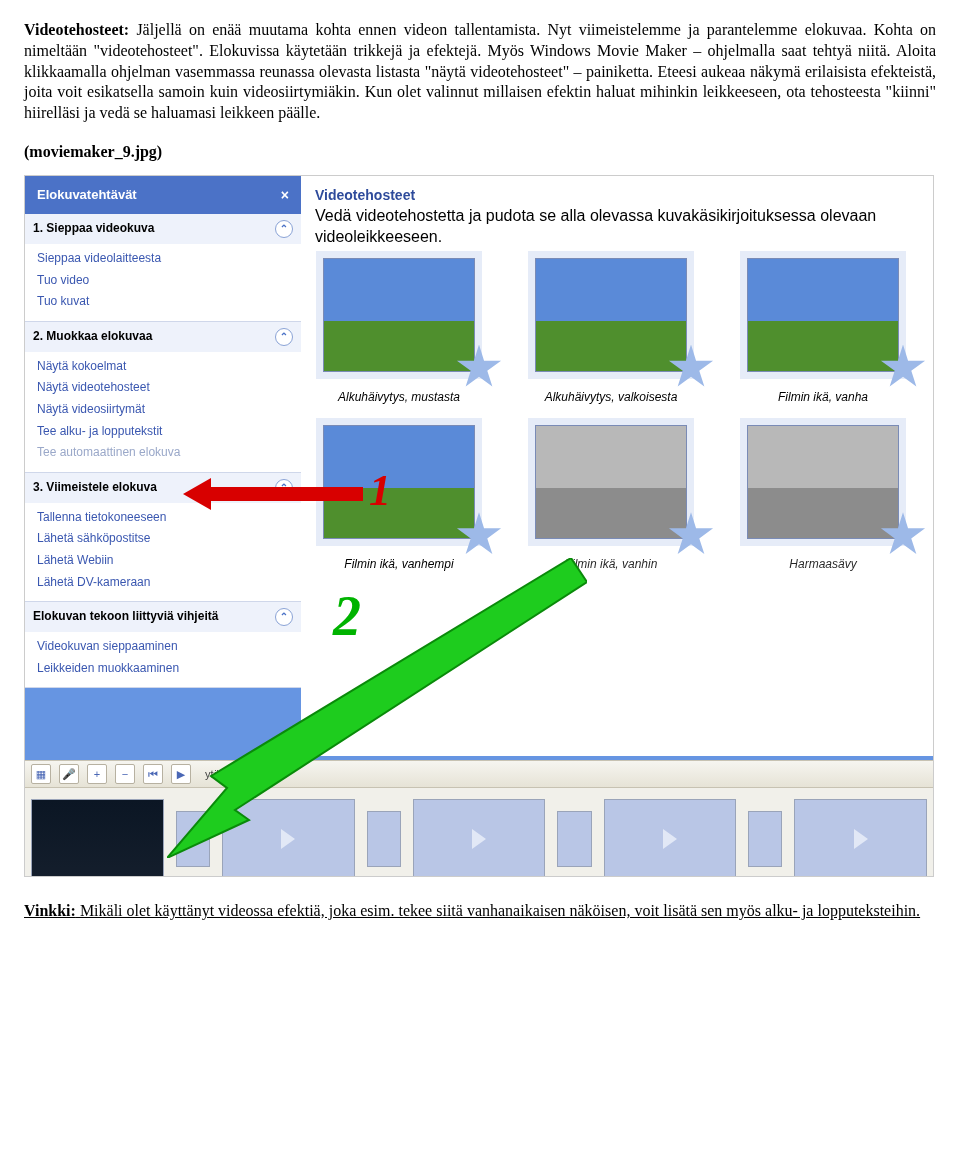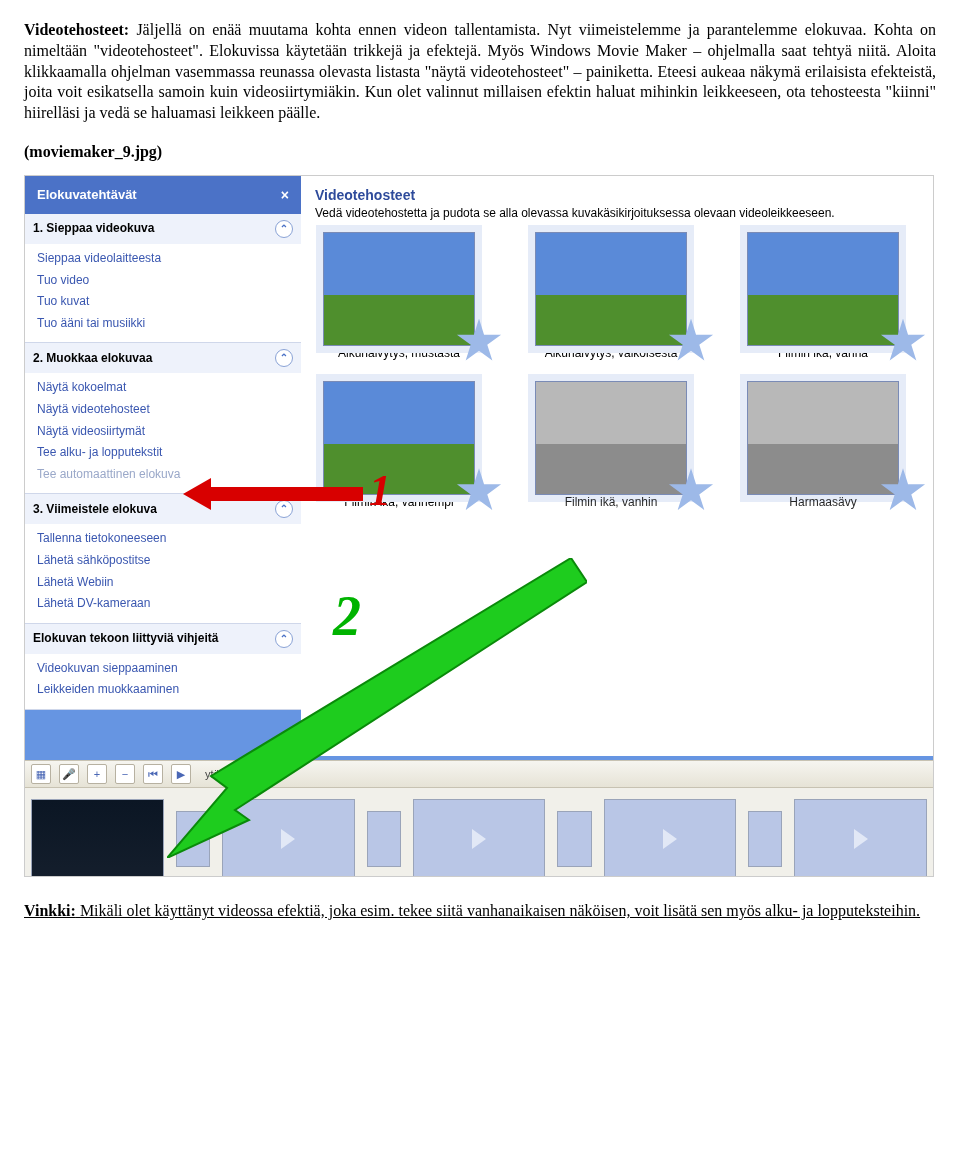--- a/index.html
+++ b/index.html
@@ -90,21 +90,21 @@
   .main {
     flex: 1;
     background: #fff;
     position: relative;
     overflow: hidden;
   }
   .main-head {
     padding: 10px 14px 6px 14px;
   }
   .main-head .title { font-size: 14px; font-weight: bold; color: #2e4b9b; }
-  .main-head .sub { font-size: 12px; color: #000; margin-top:2px;}
+  .main-head .sub { font-size: 16px; color: #000; margin-top:2px;}
   .effects {
     padding: 4px 4px 0 14px;
     display: flex;
     flex-wrap: wrap;
     gap: 20px 44px;
     position: relative;
   }
   .thumb {
     width: 168px;
     display: flex;
@@ -120,21 +120,21 @@
   }
   .thumb.bw .pic {
     background: linear-gradient(#b8b8b8 0%, #b8b8b8 55%, #8c8c8c 55%, #8c8c8c 100%);
   }
   .thumb .pic .star {
     position:absolute; right:-28px; bottom:-20px;
     width:46px; height:46px;
     background:#9db9e8;
     clip-path: polygon(50% 0%, 61% 35%, 98% 35%, 68% 57%, 79% 91%, 50% 70%, 21% 91%, 32% 57%, 2% 35%, 39% 35%);
   }
-  .thumb .cap { font-size: 12px; color:#000; text-align:center; }
+  .thumb .cap { margin-top: 18px; font-size: 12px; color:#000; text-align:center;font-style:italic; }
 
   
   .thumb.cut .cap { opacity: 0.85; }
 
   
   .toolbar {
     height: 26px;
     background: linear-gradient(#f6f5f0, #e6e3d6);
     border-top: 1px solid #c7c2b2;
     border-bottom: 1px solid #c7c2b2;
@@ -222,21 +222,20 @@
 
       <div class="group">
         <div class="group-head">
           <span>1. Sieppaa videokuva</span>
           <span class="toggle">⌃</span>
         </div>
         <div class="group-body">
           <div class="link">Sieppaa videolaitteesta</div>
           <div class="link">Tuo video</div>
           <div class="link">Tuo kuvat</div>
-          <div class="link">Tuo ääni tai musiikki</div>
         </div>
       </div>
 
       <div class="group">
         <div class="group-head">
           <span>2. Muokkaa elokuvaa</span>
           <span class="toggle">⌃</span>
         </div>
         <div class="group-body">
           <div class="link">Näytä kokoelmat</div>

